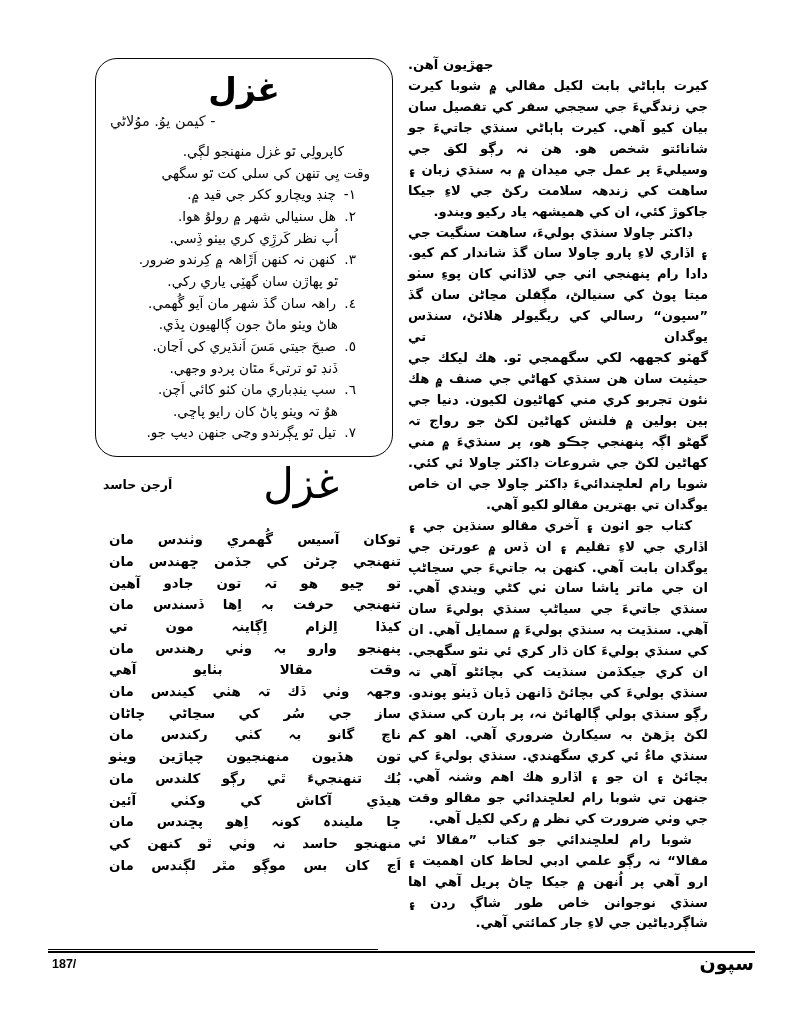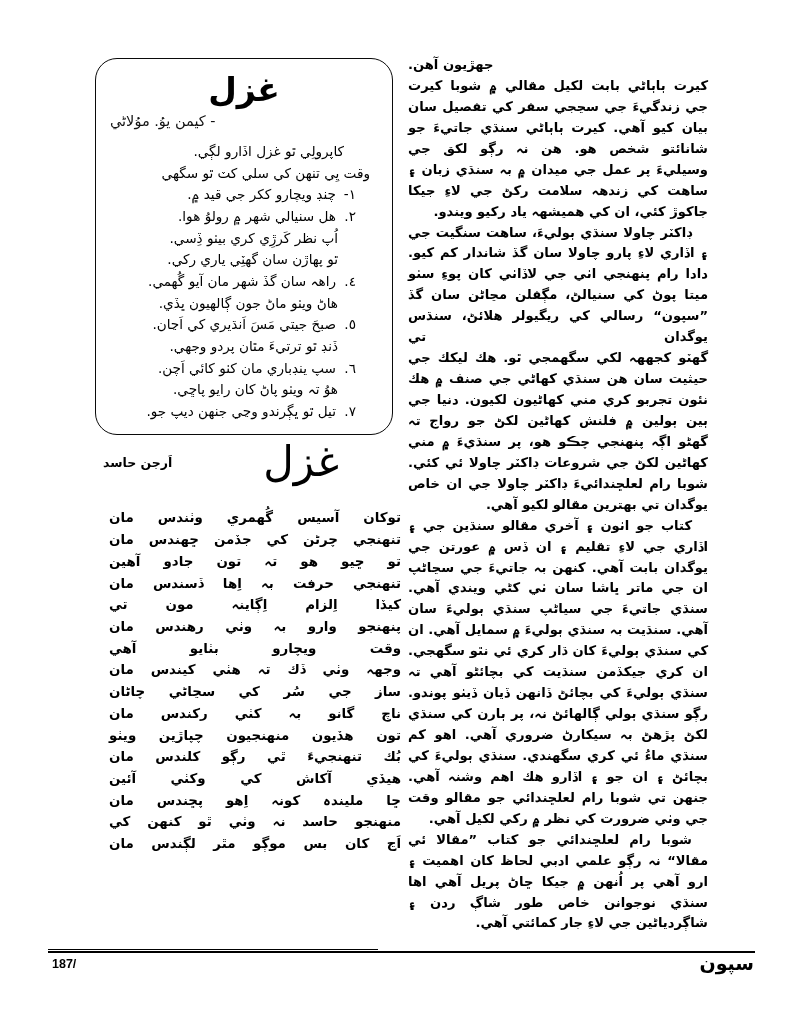--- a/index.html
+++ b/index.html
@@ -183,31 +183,32 @@
 <body>
 
 <div class="page">
 
   <div class="left-col">
 
     <div class="poem-box">
       <div class="poem-title">غزل</div>
       <div class="poem-byline">- كيمن يوُ. موُلاڻي</div>
 
-      <div class="couplet opening1">كاپرولِي ٿو غزل اڏارو لڳي.</div>
+      <div class="couplet opening1">كاپرولِي ٿو غزل منهنجو لڳي.</div>
       <div class="couplet opening2">وقت يِي تنهن كي سلي كٽ ٿو سگهي</div>
 
       <div>
         <div class="couplet lineA"><span class="num">١-</span><span>چنڊ ويچارو ككر جي قيد ۾.</span></div>
       </div>
       <div>
         <div class="couplet lineA"><span class="num">٢.</span><span>هل سنيالي شهر ۾ رولوُ هوا.</span></div>
         <div class="couplet lineB">اُپ نظر كَرڙِي كري بيٺو ڏِسي.</div>
       </div>
       <div>
+        <div class="couplet lineA"><span class="num">٣.</span><span>كنهن نہ كنهن اَڙَاهہ ۾ كِرندو ضرور.</span></div>
         <div class="couplet lineB">ٿو پهاڙن سان گهٽِي ياري ركي.</div>
       </div>
       <div>
         <div class="couplet lineA"><span class="num">٤.</span><span>راهہ سان گڏ شهر مان آيو گُهمي.</span></div>
         <div class="couplet lineB">هاڻ ويٺو ماڻ جون ڳالهيون ڀڏي.</div>
       </div>
       <div>
         <div class="couplet lineA"><span class="num">٥.</span><span>صبحَ جيتي مَسَ اَنڌيري كي اَڃان.</span></div>
         <div class="couplet lineB">ڏنڊ ٿو ترتيءَ مٿان پردو وجهي.</div>
       </div>
@@ -225,21 +226,21 @@
       <div class="ghazal2-author">اَرجن حاسد</div>
     </div>
 
     <div class="poem2">
       <p class="pline">توكان آسيس گُهمري وٺندس مان</p>
       <p class="pline">تنهنجي چرڻن كي جڏمن ڇهندس مان</p>
       <p class="pline">تو ڇيو هو تہ تون جادو آهين</p>
       <p class="pline">تنهنجي حرفت بہ اِها ڏسندس مان</p>
       <p class="pline">كيڏا اِلزام اِڳاينہ مون تي</p>
       <p class="pline">پنهنجو وارو بہ وٺي رهندس مان</p>
-      <p class="pline">وقت ويچارو بٺايو آهي</p>
+      <p class="pline">وقت مقالا بٺايو آهي</p>
       <p class="pline">وجهہ وٺي ڏك تہ هٺي كيندس مان</p>
       <p class="pline">ساز جي سُر كي سڃاڻي چاڻان</p>
       <p class="pline">ناچ گانو بہ كٺي ركندس مان</p>
       <p class="pline">تون هڏيون منهنجيون چپاڙين ويٺو</p>
       <p class="pline">بُك تنهنجيءَ ٿي رڳو كلندس مان</p>
       <p class="pline">هيڏي آكاش كي وكٺي آئين</p>
       <p class="pline">ڇا مليندہ كونہ اِهو پڇندس مان</p>
       <p class="pline">منهنجو حاسد نہ وٺي ٿو كنهن كي</p>
       <p class="pline">اَڃ كان بس موڳو مٿر لڳندس مان</p>
     </div>

